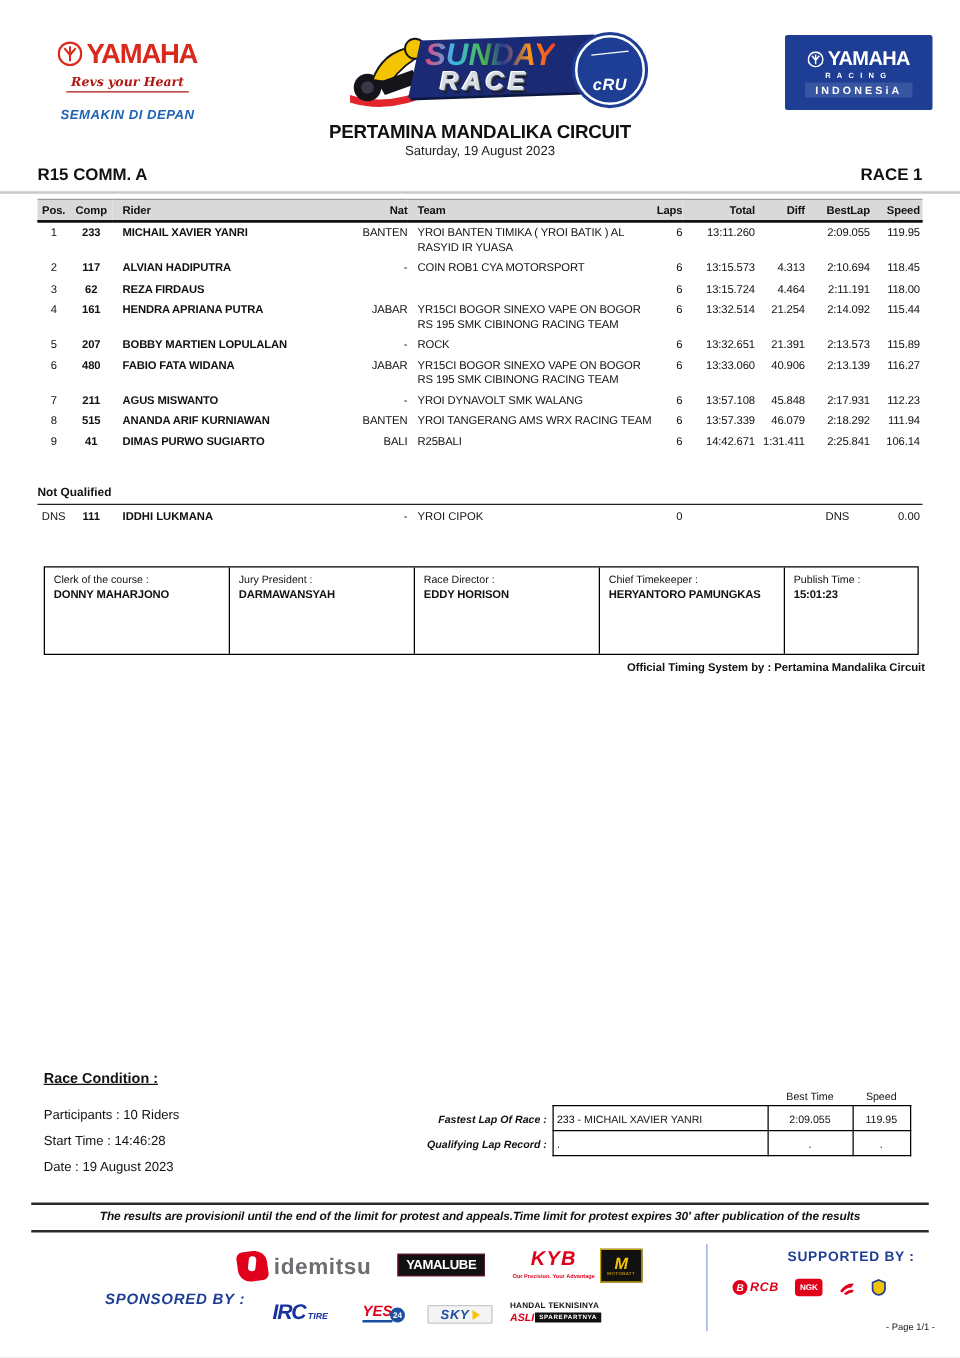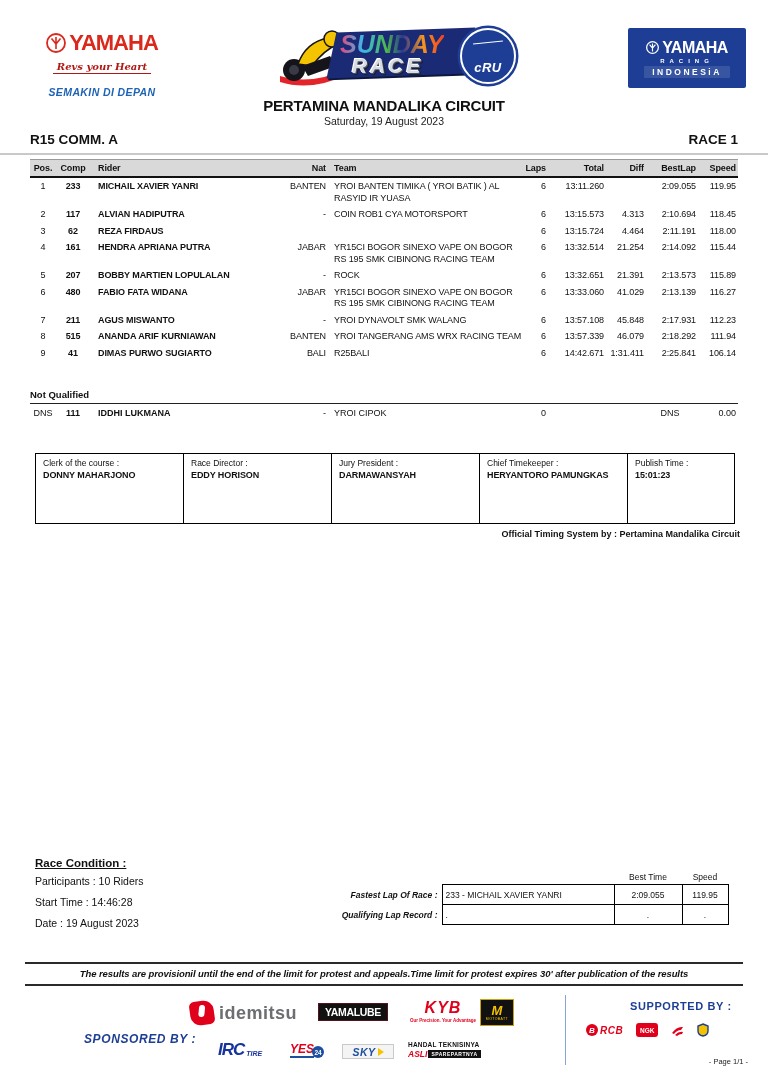--- a/index.html
+++ b/index.html
@@ -66,21 +66,21 @@
   
   .officials { position:absolute; left:35px; top:453px; width:700px; height:71px; display:flex; border:1.6px solid #000; background:#fff; }
   .off-cell { border-right:1.6px solid #000; padding:4px 7px; }
   .off-cell:last-child { border-right:none; }
   .off-role { font-size:8.5px; }
   .off-name { font-size:9px; font-weight:800; margin-top:2px; letter-spacing:-0.1px; }
   .timing-note { position:absolute; right:28px; top:529px; font-size:9px; font-weight:700; }
 
   
   .race-cond { position:absolute; left:35px; top:857px; }
-  .rc-title { font-size:11.5px; font-weight:800; text-decoration:underline; margin-bottom:2px; }
+  .rc-title { font-size:11.5px; font-weight:800; text-decoration:underline; margin-bottom:13px; }
   .rc-line { font-size:10.5px; line-height:21px; }
 
   
   .flap { position:absolute; left:282px; top:870px; }
   table.flap-t { border-collapse:collapse; table-layout:fixed; font-size:8.5px; }
   table.flap-t col.f-label { width:160px; } table.flap-t col.f-val { width:172px; }
   table.flap-t col.f-best { width:68px; } table.flap-t col.f-speed { width:46px; }
   td.f-head { text-align:center; font-size:8.5px; padding:2px 0; }
   td.f-lab { text-align:right; font-style:italic; font-weight:800; padding-right:4px; }
   td.f-box { border:1.6px solid #000; padding:4px 3px; height:20px; }
@@ -291,21 +291,21 @@
           </tr>
 
           <tr>
             <td class="al-c c-pos">6</td>
             <td class="al-c c-comp">480</td>
             <td class="al-l c-rider">FABIO FATA WIDANA</td>
             <td class="al-r c-nat">JABAR</td>
             <td class="al-l c-team">YR15CI BOGOR SINEXO VAPE ON BOGOR RS 195 SMK CIBINONG RACING TEAM</td>
             <td class="al-r c-laps">6</td>
             <td class="al-r c-total">13:33.060</td>
-            <td class="al-r c-diff">41.029</td>
+            <td class="al-r c-diff">40.906</td>
             <td class="al-r c-best">2:13.139</td>
             <td class="al-r c-speed">116.27</td>
           </tr>
 
           <tr>
             <td class="al-c c-pos">7</td>
             <td class="al-c c-comp">211</td>
             <td class="al-l c-rider">AGUS MISWANTO</td>
             <td class="al-r c-nat">-</td>
             <td class="al-l c-team">YROI DYNAVOLT SMK WALANG</td>
@@ -379,27 +379,27 @@
   </div>
 
   <div class="officials">
 
       <div class="off-cell" style="flex:0 0 148px;">
         <div class="off-role">Clerk of the course :</div>
         <div class="off-name">DONNY MAHARJONO</div>
       </div>
 
       <div class="off-cell" style="flex:0 0 148px;">
+        <div class="off-role">Jury President :</div>
+        <div class="off-name">DARMAWANSYAH</div>
+      </div>
+
+      <div class="off-cell" style="flex:0 0 148px;">
         <div class="off-role">Race Director :</div>
         <div class="off-name">EDDY HORISON</div>
-      </div>
-
-      <div class="off-cell" style="flex:0 0 148px;">
-        <div class="off-role">Jury President :</div>
-        <div class="off-name">DARMAWANSYAH</div>
       </div>
 
       <div class="off-cell" style="flex:0 0 148px;">
         <div class="off-role">Chief Timekeeper :</div>
         <div class="off-name">HERYANTORO PAMUNGKAS</div>
       </div>
 
       <div class="off-cell" style="flex:0 0 148px;">
         <div class="off-role">Publish Time :</div>
         <div class="off-name">15:01:23</div>

